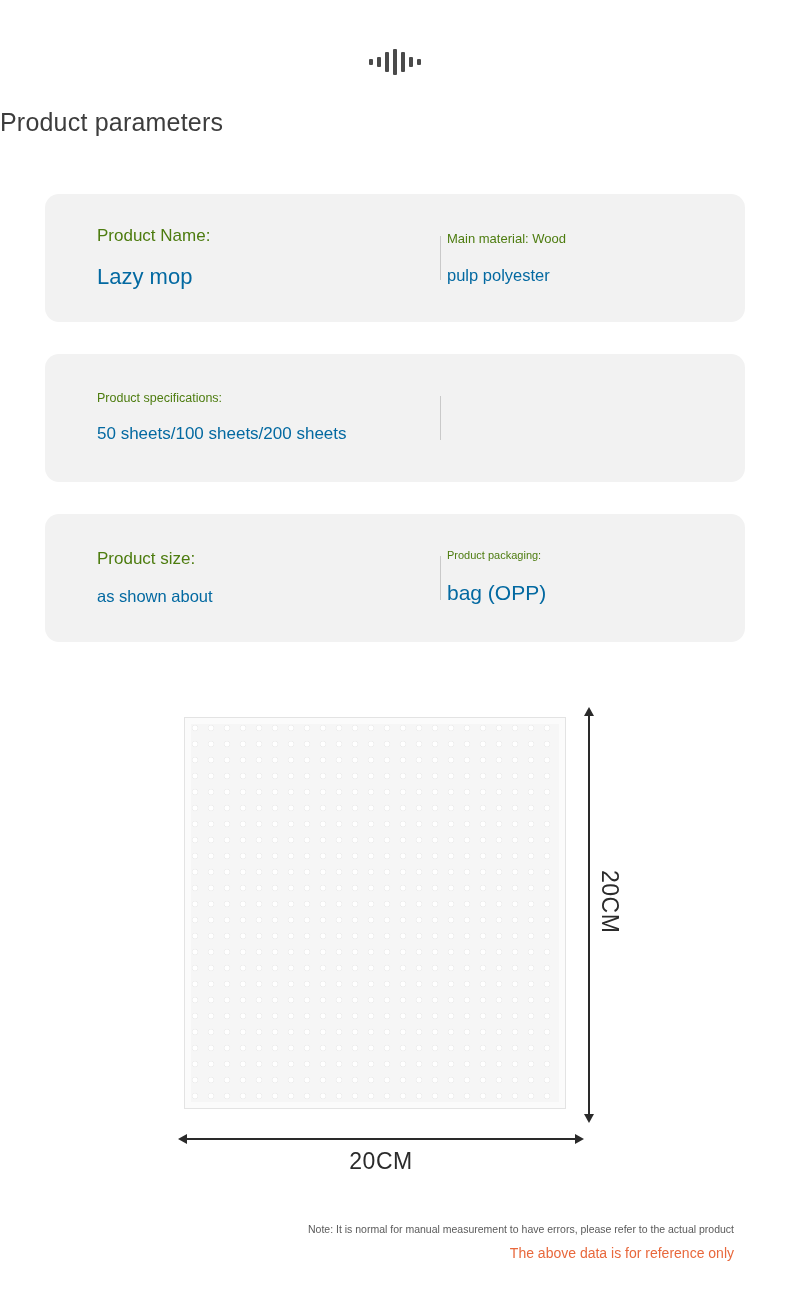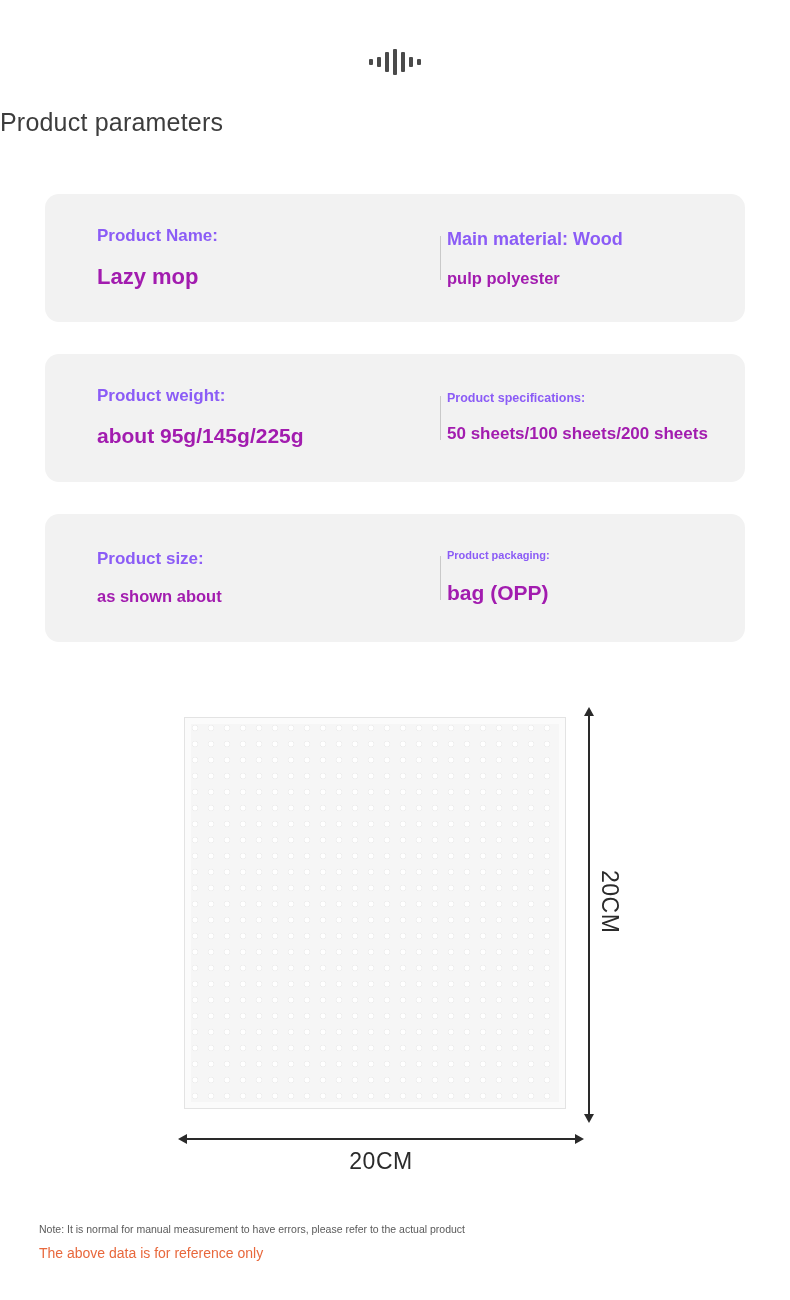--- a/index.html
+++ b/index.html
@@ -89,34 +89,34 @@
     position: absolute;
     left: 395px;
     top: 50%;
     transform: translateY(-50%);
     width: 1px;
     height: 44px;
     background: #c9c9c9;
   }
 
   .lbl {
-    color: #8b5cf6;
-    font-weight: 700;
+    color: #4d7c0f;
+    font-weight: 400;
     line-height: 1.35;
   }
   .val {
-    color: #a21caf;
-    font-weight: 700;
+    color: #0369a1;
+    font-weight: 400;
     line-height: 1.35;
   }
 
   
   .s18 { font-size: 17px; }
   .s16 { font-size: 11px; }
-  .s14 { font-size: 18px; }
+  .s14 { font-size: 13px; }
   .s13 { font-size: 12.5px; }
   .s22 { font-size: 22px; }
   .s21 { font-size: 21px; }
   .s20 { font-size: 21px; }
   .s17 { font-size: 16.5px; }
   .s15 { font-size: 17px; }
   .gap-a { margin-top: 14px; }
   .gap-b { margin-top: 16px; }
 
   
@@ -207,21 +207,21 @@
     font-size: 23px;
     color: #2b2b2b;
     letter-spacing: 0.5px;
   }
 
   
   .note {
     position: absolute;
     left: 0;
     width: 734px;
-    text-align: left;
+    text-align: right;
     padding-left: 39px;
   }
   #note-main {
     top: 1223px;
     font-size: 10.5px;
     color: #5a5a5a;
   }
   #note-sub {
     top: 1245px;
     font-size: 14px;
@@ -254,24 +254,20 @@
       <div class="divider"></div>
       <div class="col col-right">
         <div class="lbl s14">Main material: Wood</div>
         <div class="val s17 gap-b">pulp polyester</div>
       </div>
     </div>
   </div>
 
   <div class="card" id="card-1">
     <div class="card-inner">
-      <div class="col col-left">
-        <div class="lbl s18">Product weight:</div>
-        <div class="val s21 gap-a">about 95g/145g/225g</div>
-      </div>
       <div class="divider"></div>
       <div class="col col-right">
         <div class="lbl s13">Product specifications:</div>
         <div class="val s15 gap-b">50 sheets/100 sheets/200 sheets</div>
       </div>
     </div>
   </div>
 
   <div class="card" id="card-2">
     <div class="card-inner">

